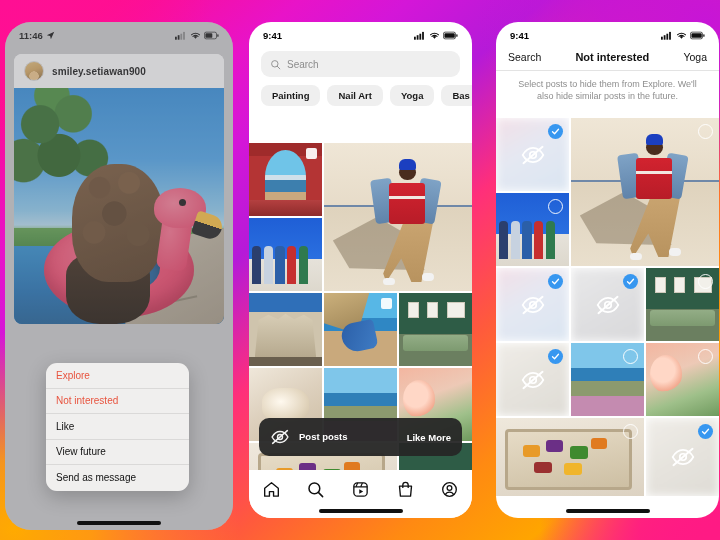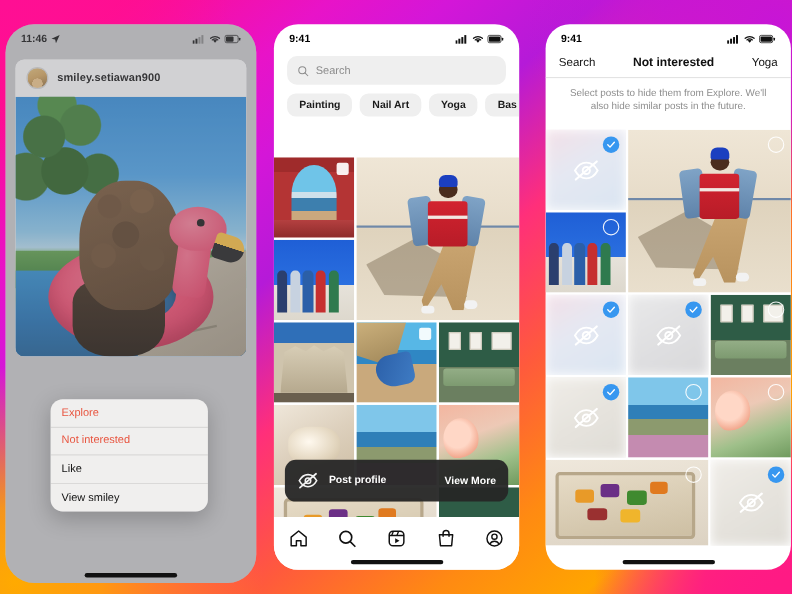--- a/index.html
+++ b/index.html
@@ -337,21 +337,24 @@
       <div class="ctx-item danger">
           <span>Explore</span>
         </div>
       <div class="ctx-item danger">
           <span>Not interested</span>
         </div>
       <div class="ctx-item">
           <span>Like</span>
         </div>
       <div class="ctx-item">
-          <span>View smiley</span>
+          <span>View future</span>
+        </div>
+      <div class="ctx-item">
+          <span>Send as message</span>
         </div>
     </div>
 
     <div class="homebar"></div>
   </div>
 
   <div class="phone" id="phone2">
     <div class="statusbar">
       <span class="sb-left">
           <span>9:41</span>
@@ -480,23 +483,23 @@
       </div>
     </div>
 
     <div class="toast">
       <svg width="20" height="20" viewBox="0 0 24 24">
         <path d="M2.5 12 C5 7.5 8.4 5.4 12 5.4 C15.6 5.4 19 7.5 21.5 12 C19 16.5 15.6 18.6 12 18.6 C8.4 18.6 5 16.5 2.5 12 Z" fill="none" stroke="#f2f2f2" stroke-width="1.7"></path>
         <circle cx="12" cy="12" r="3" fill="none" stroke="#f2f2f2" stroke-width="1.7"></circle>
         <line x1="3.2" y1="19.6" x2="20.8" y2="4.4" stroke="#f2f2f2" stroke-width="1.9" stroke-linecap="round"></line>
       </svg>
       <div class="toast-texts">
-        <div class="toast-title">Post profile</div>
+        <div class="toast-title">Post posts</div>
       </div>
-      <div class="toast-action">View More</div>
+      <div class="toast-action">Like More</div>
     </div>
 
     <div class="tabbar">
       <svg width="19" height="19" viewBox="0 0 24 24">
         <path d="M3.4 10.4 L12 3.4 L20.6 10.4 L20.6 20.4 L14.6 20.4 L14.6 14.6 L9.4 14.6 L9.4 20.4 L3.4 20.4 Z" fill="none" stroke="#111" stroke-width="1.7" stroke-linejoin="round"></path>
       </svg>
       <svg width="19" height="19" viewBox="0 0 24 24">
         <circle cx="10.6" cy="10.6" r="6.8" fill="none" stroke="#111" stroke-width="1.9"></circle>
         <line x1="15.6" y1="15.6" x2="21" y2="21" stroke="#111" stroke-width="1.9" stroke-linecap="round"></line>
       </svg>

